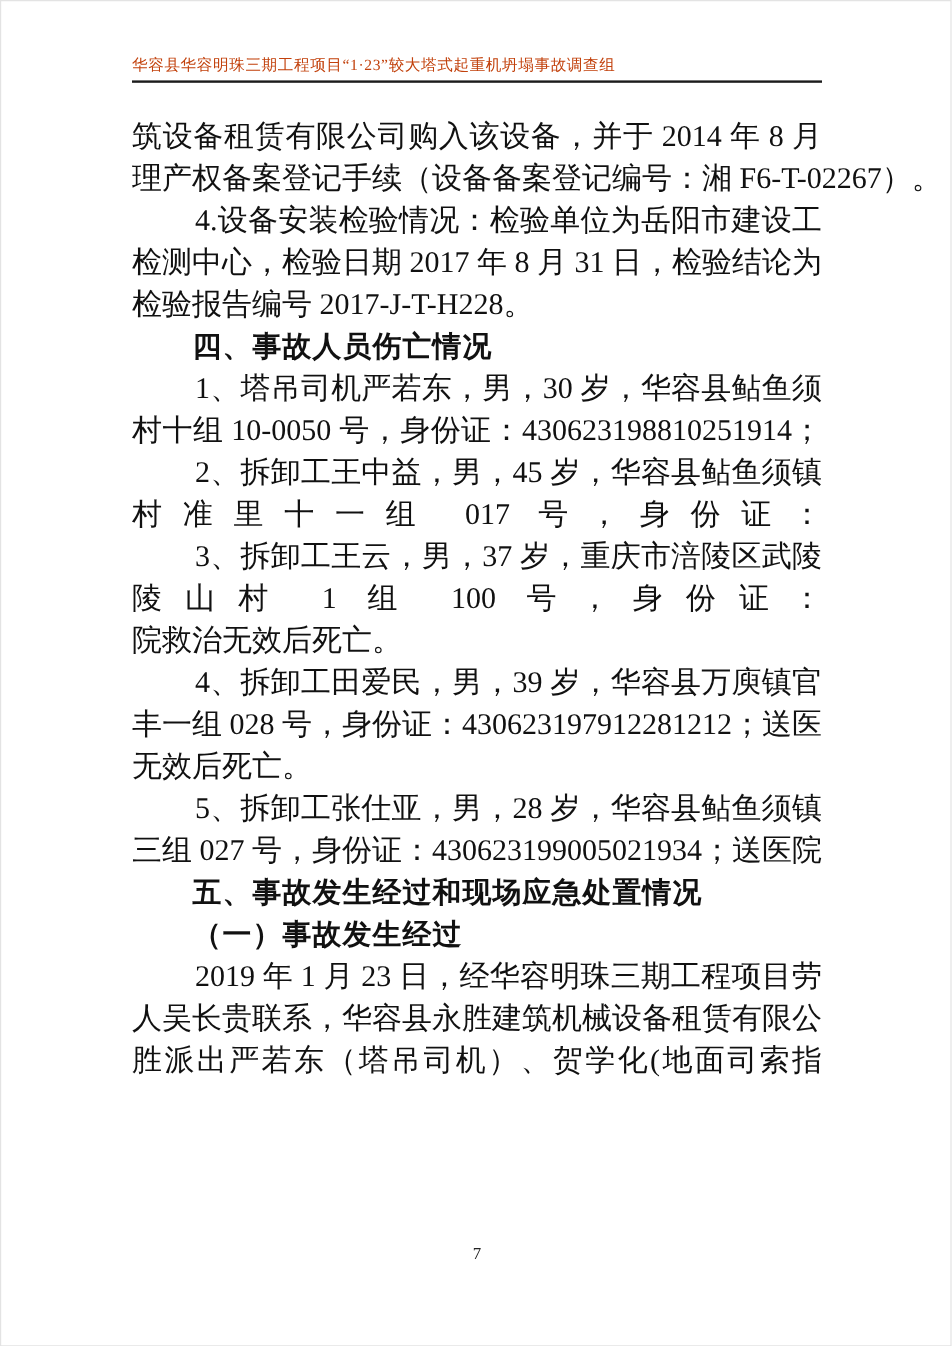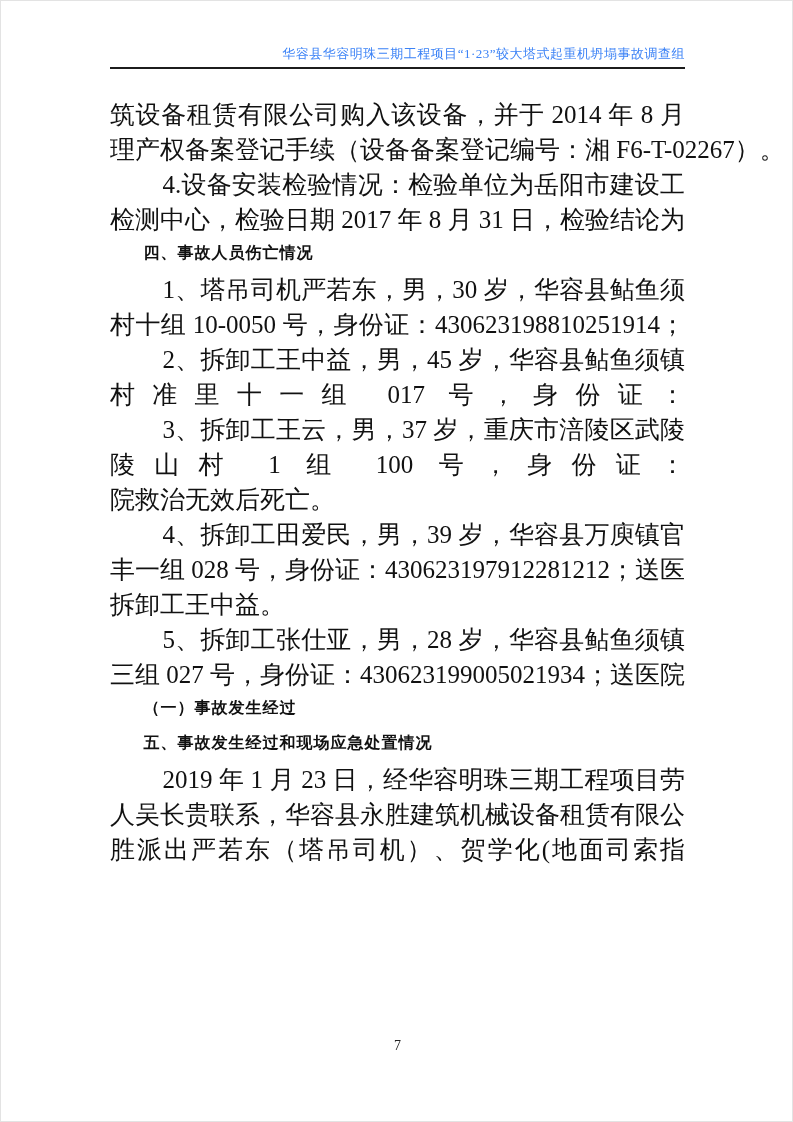--- a/index.html
+++ b/index.html
@@ -20,22 +20,21 @@
     width: 575px;
     height: 1122px;
   }
   
   .header {
     padding-top: 46px;
   }
   .header-title {
     font-size: 13px;
     line-height: 16px;
-    text-align: right;
-    color: #3b82f6;
+    color: #c2410c;
     letter-spacing: 0.5px;
     white-space: nowrap;
   }
   .header-rule {
     margin-top: 5px;
     border: none;
     border-top: 2px solid #1c1c1c;
     height: 0;
   }
   
@@ -54,22 +53,22 @@
     white-space: normal;
     text-align: justify;
     text-align-last: justify;
     overflow: hidden;
   }
   .line.indent {
     text-indent: 2.1em;
   }
   .line.bold {
     font-weight: bold;
-    font-family: Liberation Mono, monospace;
-    font-size: 16px;
+    font-family: Liberation Sans, sans-serif;
+    font-size: 24px;
     letter-spacing: 1px;
   }
   
   .footer {
     position: absolute;
     left: 0;
     right: 0;
     top: 1036px;
     text-align: center;
   }
@@ -88,35 +87,36 @@
     <div class="header-title">华容县华容明珠三期工程项目“1·23”较大塔式起重机坍塌事故调查组</div>
     <hr class="header-rule">
   </div>
 
   <div class="body-text" id="body-lines">
 
   <div class="line fill">筑设备租赁有限公司购入该设备，并于 2014 年 8 月 5 日办</div>
       <div class="line">理产权备案登记手续（设备备案登记编号：湘 F6-T-02267）。</div>
       <div class="line fill indent">4.设备安装检验情况：检验单位为岳阳市建设工程质量</div>
       <div class="line fill">检测中心，检验日期 2017 年 8 月 31 日，检验结论为合格，</div>
+      <div class="line">检验报告编号 2017-J-T-H228。</div>
       <div class="line indent bold">四、事故人员伤亡情况</div>
       <div class="line fill indent">1、塔吊司机严若东，男，30 岁，华容县鲇鱼须镇松树</div>
       <div class="line fill">村十组 10-0050 号，身份证：430623198810251914；事故中</div>
       <div class="line fill indent">2、拆卸工王中益，男，45 岁，华容县鲇鱼须镇程家岭</div>
       <div class="line fill">村准里十一组 017 号，身份证：430623197312021935；事故</div>
       <div class="line fill indent">3、拆卸工王云，男，37 岁，重庆市涪陵区武陵山乡武</div>
       <div class="line fill">陵山村 1 组 100 号，身份证：51230119810428699×；送医</div>
       <div class="line">院救治无效后死亡。</div>
       <div class="line fill indent">4、拆卸工田爱民，男，39 岁，华容县万庾镇官洲村永</div>
       <div class="line fill">丰一组 028 号，身份证：430623197912281212；送医院救治</div>
-      <div class="line">拆卸工王中益。</div>
+      <div class="line">无效后死亡。</div>
       <div class="line fill indent">5、拆卸工张仕亚，男，28 岁，华容县鲇鱼须镇松树村</div>
       <div class="line fill">三组 027 号，身份证：430623199005021934；送医院救治无</div>
+      <div class="line indent bold">五、事故发生经过和现场应急处置情况</div>
       <div class="line indent bold">（一）事故发生经过</div>
-      <div class="line indent bold">五、事故发生经过和现场应急处置情况</div>
       <div class="line fill indent">2019 年 1 月 23 日，经华容明珠三期工程项目劳务分包</div>
       <div class="line fill">人吴长贵联系，华容县永胜建筑机械设备租赁有限公司谭永</div>
       <div class="line fill">胜派出严若东（塔吊司机）、贺学化(地面司索指挥)、王中</div>
     </div>
 
   <div class="footer">
     <span class="page-number">7</span>
   </div>
 
 </div>

